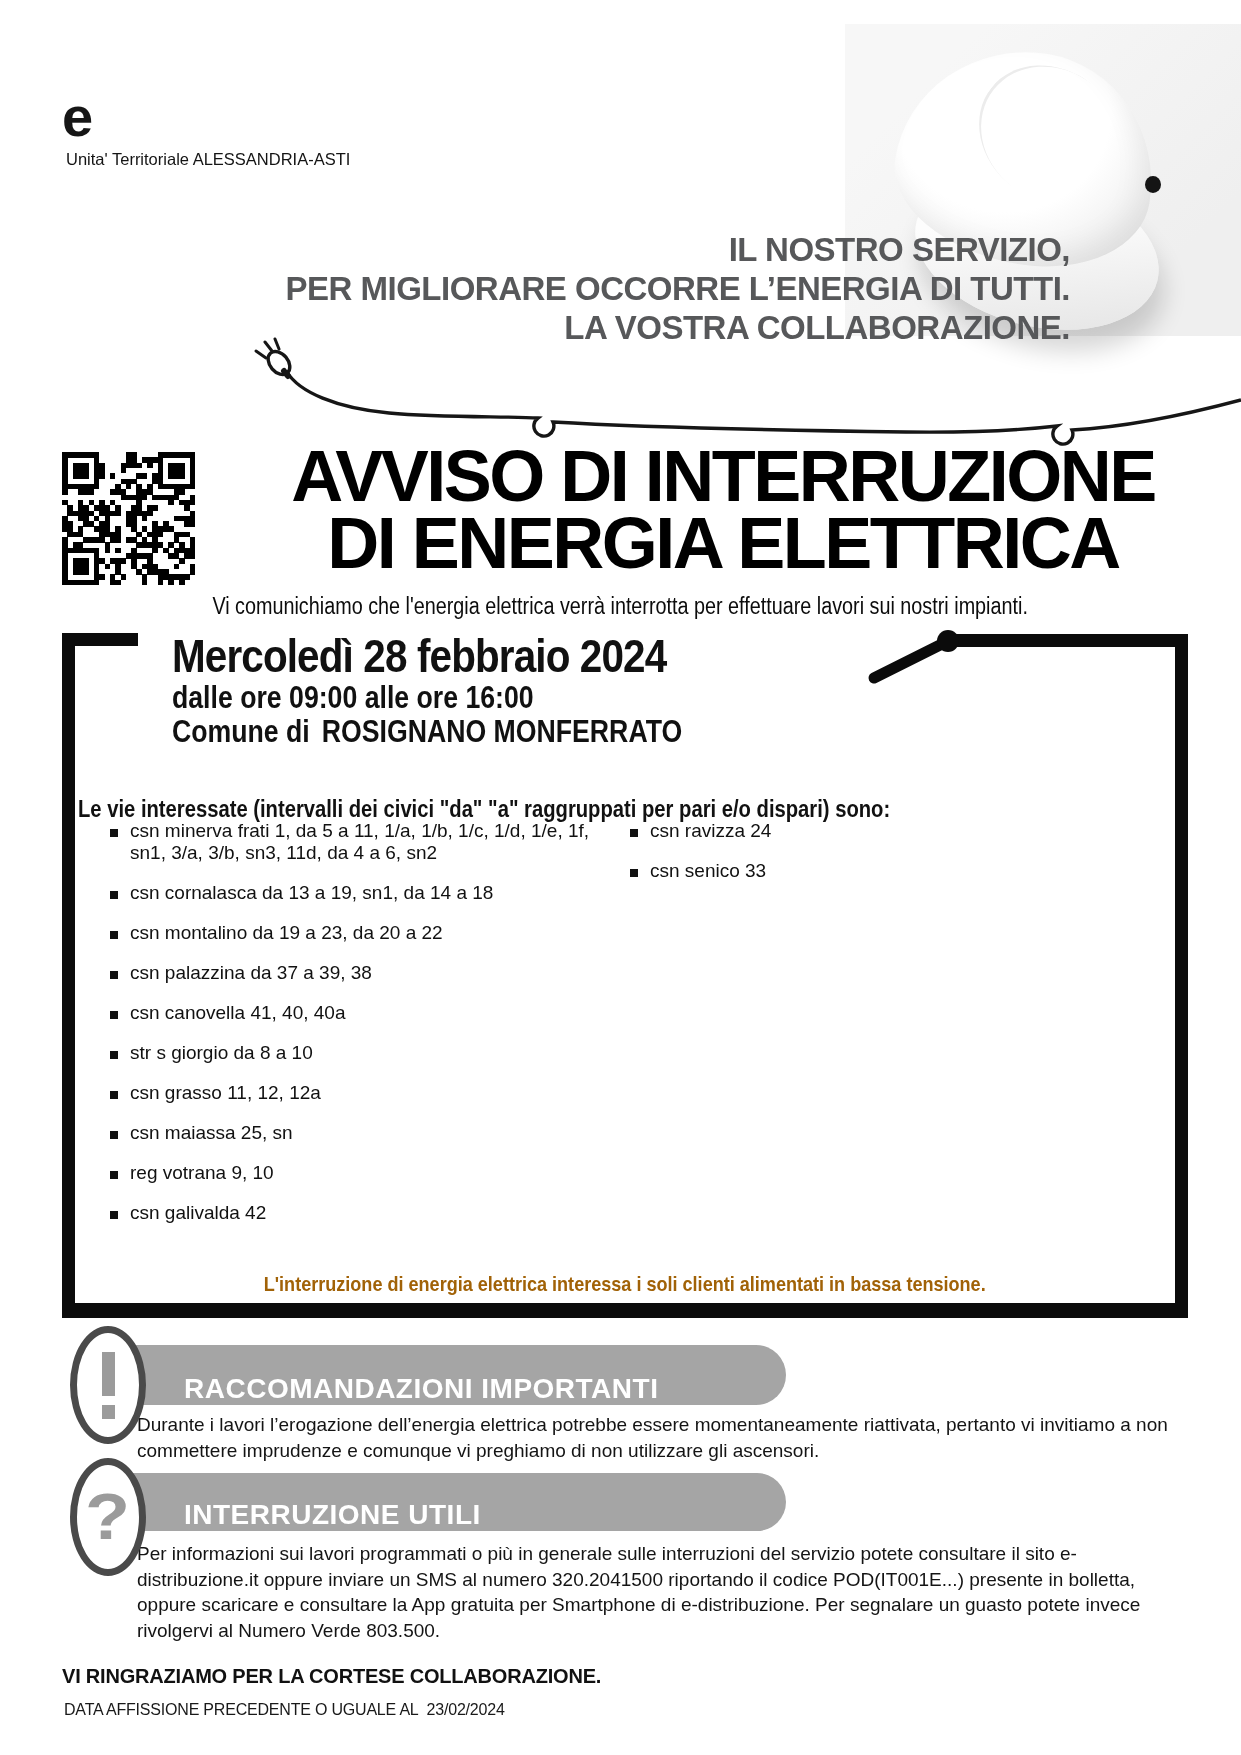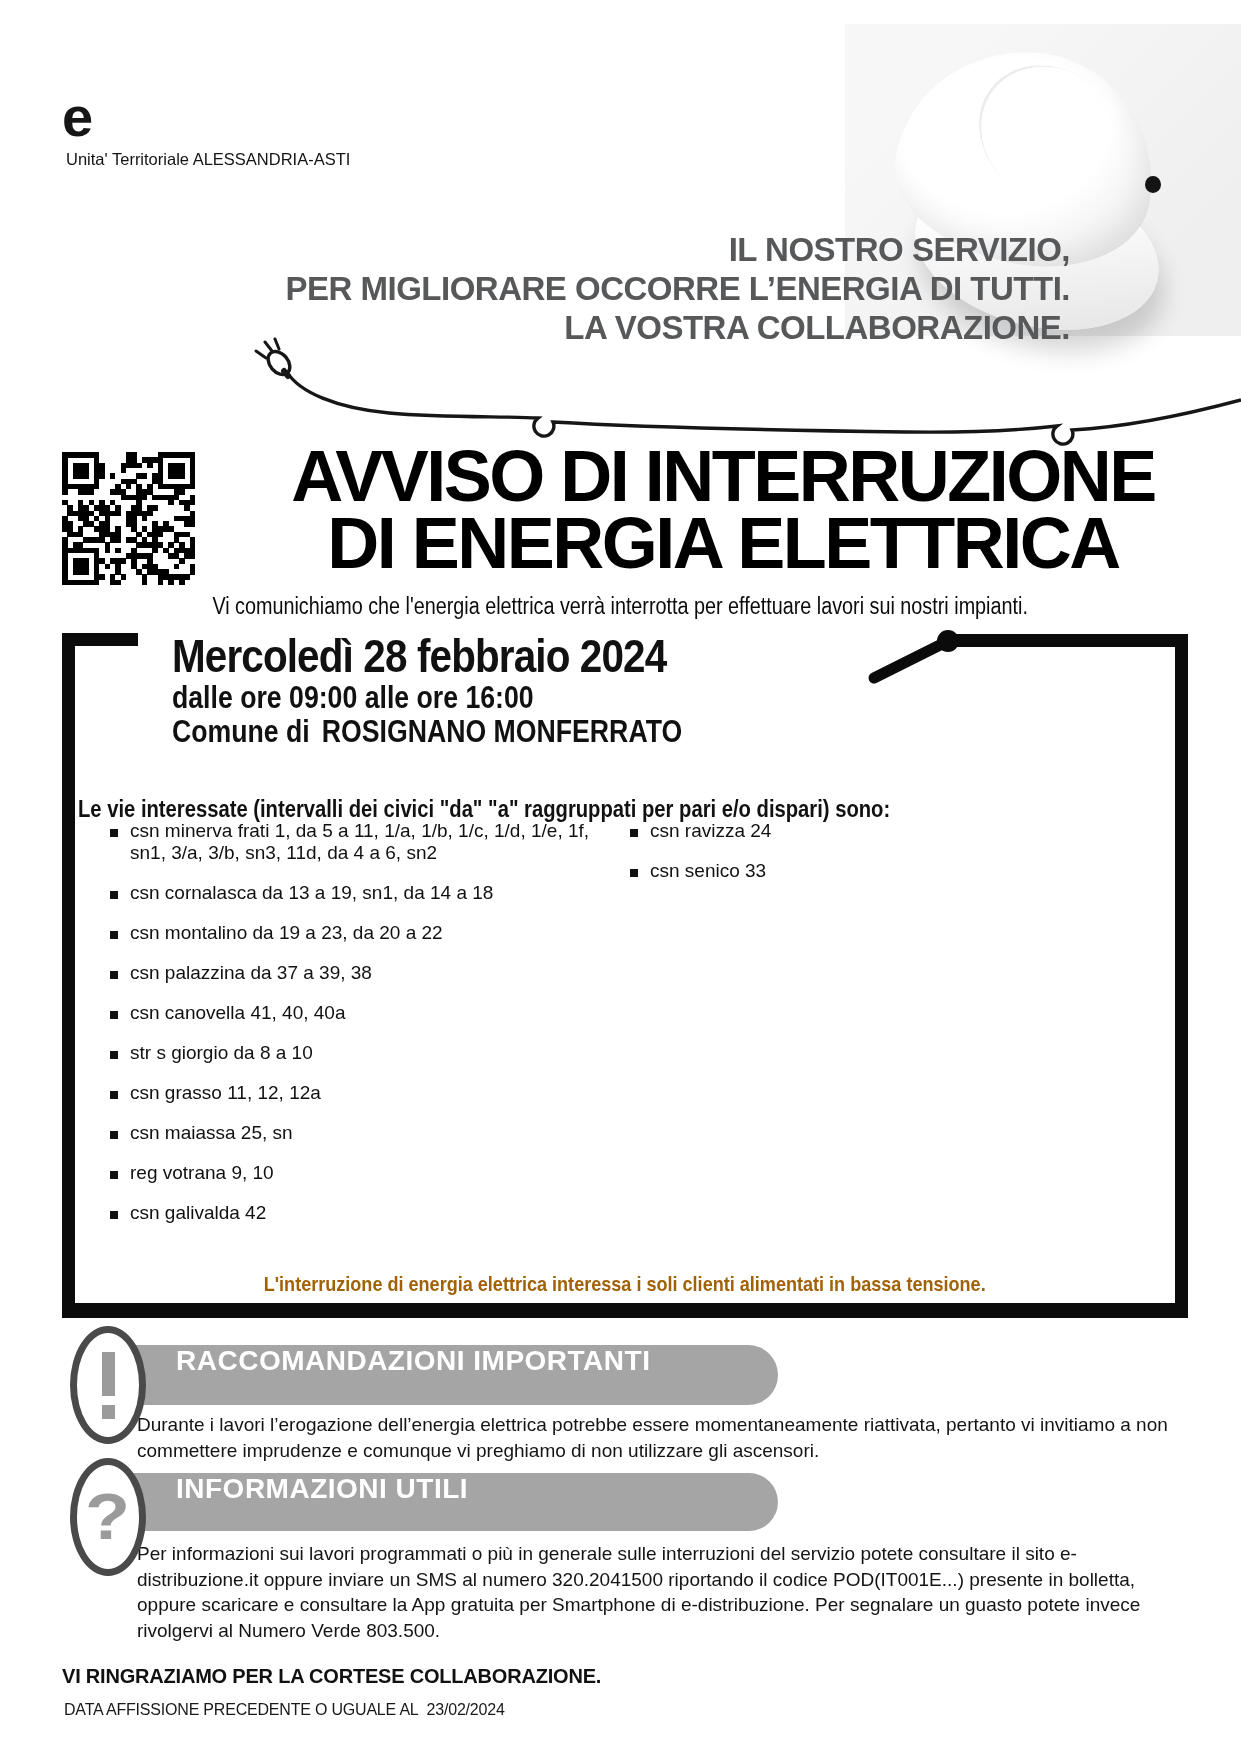--- a/index.html
+++ b/index.html
@@ -63,22 +63,22 @@
   .streets-heading{left:78px;top:796px;font-size:23.5px;font-weight:bold;white-space:nowrap;}
 
   ul.streets{left:108px;top:820px;width:505px;margin:0;padding:0;list-style:none;font-size:19px;line-height:22px;}
   ul.streets.c2{left:628px;width:400px;}
   ul.streets li{position:relative;padding-left:22px;margin-bottom:18px;}
   ul.streets li::before{content:"";position:absolute;left:2px;top:9px;width:8px;height:8px;background:#111;}
 
   .lv-note{left:75px;top:1272px;width:1100px;text-align:center;font-weight:bold;font-size:21px;color:#a16207;}
 
   
-  .sec-bar{height:60px;width:682px;left:96px;background:var(--bar-gray,#a5a5a5);
-    border-radius:14px 30px 30px 14px;z-index:1;display:flex;align-items:flex-start;}
+  .sec-bar{height:60px;width:682px;left:104px;background:var(--bar-gray,#a5a5a5);
+    border-radius:14px 30px 30px 14px;z-index:1;display:flex;align-items:flex-end;}
   .sec-bar .sec-title{color:#ffffff;font-weight:bold;font-size:28px;letter-spacing:0.5px;padding-left:80px;white-space:nowrap;}
   .sec-icon{width:62px;height:104px;left:70px;border:7px solid var(--ring-gray,#4a4a4a);border-radius:50%;
     background:#fff;z-index:2;display:flex;flex-direction:column;align-items:center;justify-content:center;}
   .bar-racc{top:1345px;}
   .icon-racc{top:1326px;}
   .bar-info{top:1473px;height:58px;}
   .icon-info{top:1458px;}
   .excl-bar{width:13px;height:44px;background:var(--glyph-gray,#9b9b9b);margin-bottom:9px;}
   .excl-dot{width:13px;height:14px;background:var(--glyph-gray,#9b9b9b);}
   .q-glyph{font-size:64px;font-weight:bold;color:var(--glyph-gray,#9b9b9b);transform:scaleX(1.15);line-height:1;}
@@ -502,21 +502,21 @@
   <div class="abs sec-bar bar-racc">
     <span class="sec-title">RACCOMANDAZIONI IMPORTANTI</span>
   </div>
   <div class="abs sec-icon icon-racc">
     <div class="excl-bar"></div>
     <div class="excl-dot"></div>
   </div>
   <div class="abs body-par par-racc">Durante i lavori l’erogazione dell’energia elettrica potrebbe essere momentaneamente riattivata, pertanto vi invitiamo a non commettere imprudenze e comunque vi preghiamo di non utilizzare gli ascensori.</div>
 
   <div class="abs sec-bar bar-info">
-    <span class="sec-title">INFORMAZIONI UTILI</span>
+    <span class="sec-title">INTERRUZIONE UTILI</span>
   </div>
   <div class="abs sec-icon icon-info">
     <span class="q-glyph">?</span>
   </div>
   <div class="abs body-par par-info">Per informazioni sui lavori programmati o più in generale sulle interruzioni del servizio potete consultare il sito e-distribuzione.it oppure inviare un SMS al numero 320.2041500 riportando il codice POD(IT001E...) presente in bolletta, oppure scaricare e consultare la App gratuita per Smartphone di e-distribuzione. Per segnalare un guasto potete invece rivolgervi al Numero Verde 803.500.</div>
 
   <div class="abs thanks">VI RINGRAZIAMO PER LA CORTESE COLLABORAZIONE.</div>
   <div class="abs posting">
     <span>DATA AFFISSIONE PRECEDENTE O UGUALE AL</span><span class="date">23/02/2024</span>
   </div>

